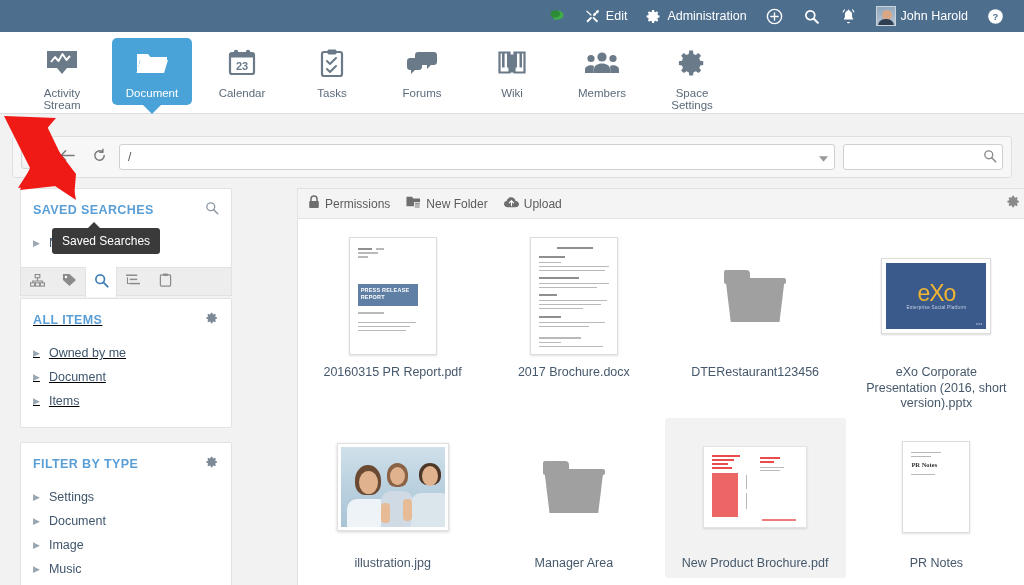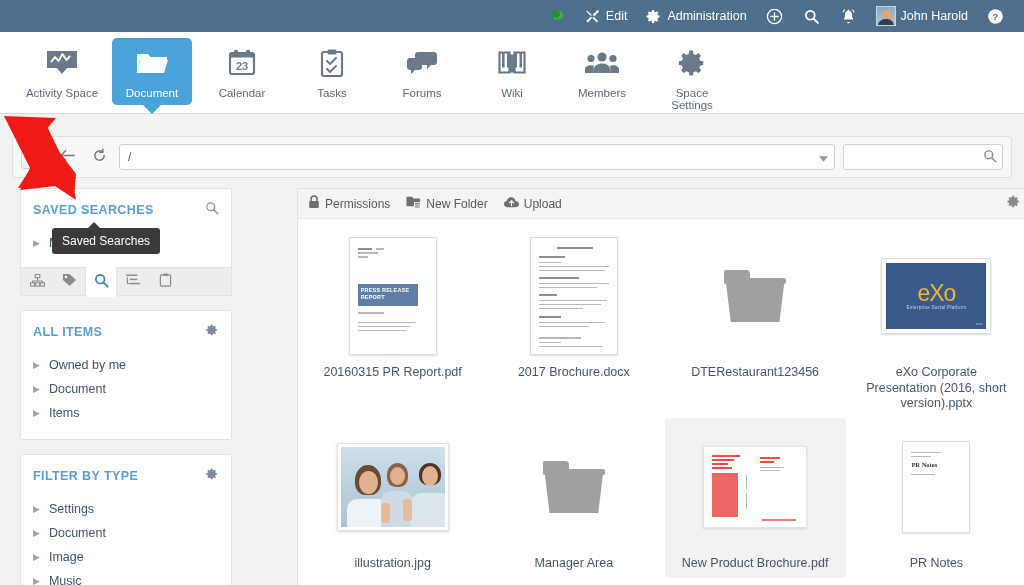--- a/index.html
+++ b/index.html
@@ -251,21 +251,21 @@
 
   <div class="spacenav">
 
     <div class="nav-tile">
       <span class="glyph">
         <svg width="34" height="28" viewBox="0 0 34 28">
           <path fill="#6b7a89" d="M2 2h30v17H22l-5 6-5-6H2z"></path>
           <path d="M6 13l4-5 3.5 4 4-7 4 6 3.5-4" stroke="#ffffff" stroke-width="1.9" fill="none" stroke-linejoin="round"></path>
         </svg>
       </span>
-      <span>Activity Space</span>
+      <span>Activity Stream</span>
     </div>
 
     <div class="nav-gap"></div>
 
     <div class="nav-tile active">
       <span class="glyph">
         <svg width="34" height="28" viewBox="0 0 34 28">
           <path fill="#ffffff" d="M2 5h11l2.5 3H32v3H5L2 24V5z"></path>
           <path fill="#ffffff" d="M5.5 11H33l-4 13H1.5l4-13z"></path>
         </svg>
@@ -474,21 +474,21 @@
           </span>
         </div>
       </div>
 
       <div class="tooltip" style="left:32px; top:40px;">
         <span class="tip-arrow"></span>
         <span>Saved Searches</span>
       </div>
     </div>
 
-    <div class="card" style="margin-top:14px;">
+    <div class="card" style="margin-top:2px;text-decoration:underline;">
       <div class="card-head">
         <span class="card-title">All Items</span>
         <span>
           <svg width="14" height="14" viewBox="0 0 24 24">
             <path fill="#7d8a97" d="M12 8.4a3.6 3.6 0 1 0 0 7.2 3.6 3.6 0 0 0 0-7.2zm0 5.6a2 2 0 1 1 0-4 2 2 0 0 1 0 4z"></path>
             <path fill="#7d8a97" d="M20.5 13.4v-2.8l-2.3-.4a6.7 6.7 0 0 0-.7-1.7l1.3-1.9-2-2-1.9 1.3a6.7 6.7 0 0 0-1.7-.7l-.4-2.3h-2.8l-.4 2.3c-.6.2-1.2.4-1.7.7L6 4.6l-2 2 1.3 1.9c-.3.5-.5 1.1-.7 1.7l-2.3.4v2.8l2.3.4c.2.6.4 1.2.7 1.7L4 17.4l2 2 1.9-1.3c.5.3 1.1.5 1.7.7l.4 2.3h2.8l.4-2.3c.6-.2 1.2-.4 1.7-.7l1.9 1.3 2-2-1.3-1.9c.3-.5.5-1.1.7-1.7l2.3-.4z"></path>
           </svg>
         </span>
       </div>
       <div class="card-body">

